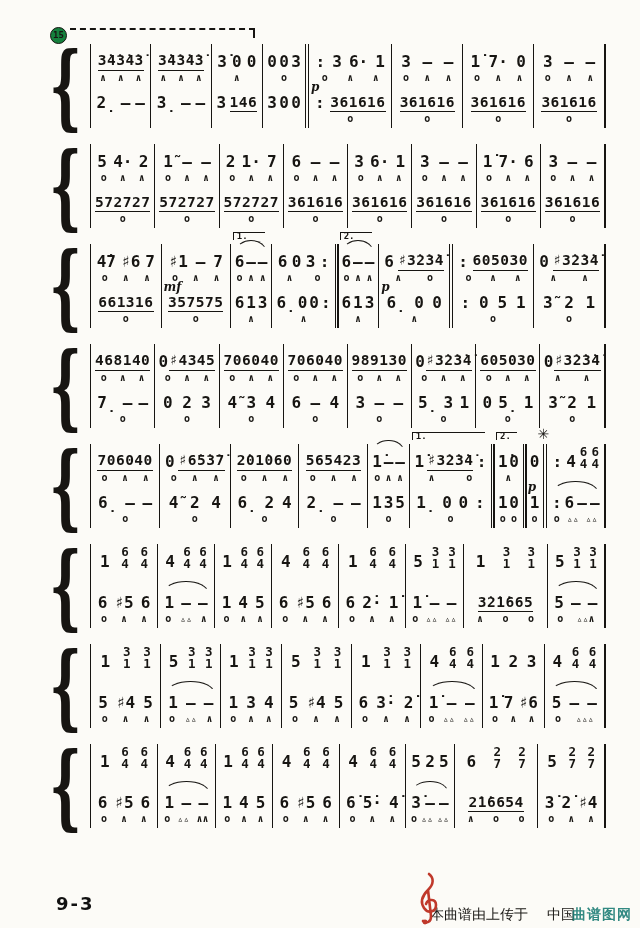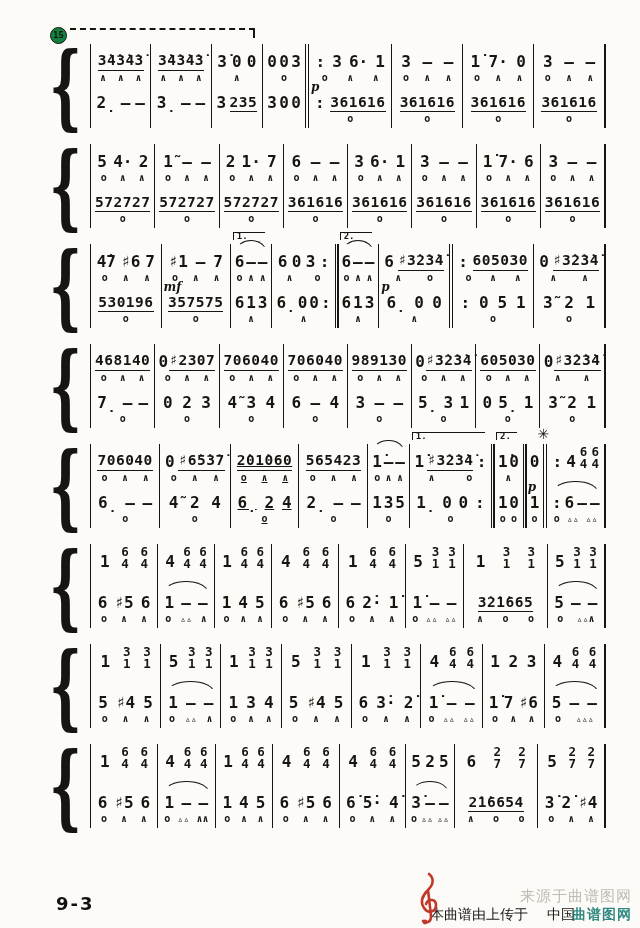--- a/index.html
+++ b/index.html
@@ -94,21 +94,21 @@
             <div class="noterow">
               <span class="tok">3̇</span>
               <span class="tok">0</span>
               <span class="tok">0</span>
             </div>
             <div class="marks">
               <span>∧</span>
             </div>
             <div class="noterow">
               <span class="tok">3</span>
-              <span class="tok beam">235</span>
+              <span class="tok beam">146</span>
             </div>
             <div class="marks"></div>
           </div>
           <div class="measure" style="flex-grow: 5;">
             <div class="noterow">
               <span class="tok">0</span>
               <span class="tok">0</span>
               <span class="tok">3</span>
             </div>
             <div class="marks">
@@ -355,21 +355,21 @@
               <span class="tok">4̇7</span>
               <span class="tok">♯6</span>
               <span class="tok">7</span>
             </div>
             <div class="marks">
               <span>o</span>
               <span>∧</span>
               <span>∧</span>
             </div>
             <div class="noterow">
-              <span class="tok beam">530196</span>
+              <span class="tok beam">661316</span>
             </div>
             <div class="marks">
               <span>o</span>
             </div>
           </div>
           <div class="measure" style="flex-grow: 6;">
             <div class="dyn">mf</div>
             <div class="noterow">
               <span class="tok">♯1</span>
               <span class="tok">–</span>
@@ -528,21 +528,21 @@
               <span class="tok">–</span>
               <span class="tok">–</span>
             </div>
             <div class="marks">
               <span>o</span>
             </div>
           </div>
           <div class="measure" style="flex-grow: 7;">
             <div class="noterow">
               <span class="tok">0</span>
-              <span class="tok beam">♯2307</span>
+              <span class="tok beam">♯4345</span>
             </div>
             <div class="marks">
               <span>o</span>
               <span>∧</span>
               <span>∧</span>
             </div>
             <div class="noterow">
               <span class="tok">0</span>
               <span class="tok">2</span>
               <span class="tok">3</span>
@@ -695,21 +695,21 @@
             </div>
             <div class="noterow">
               <span class="tok">4̃</span>
               <span class="tok">2</span>
               <span class="tok">4</span>
             </div>
             <div class="marks">
               <span>o</span>
             </div>
           </div>
-          <div class="measure" style="flex-grow: 6; text-decoration: underline;">
+          <div class="measure" style="flex-grow: 6;">
             <div class="noterow">
               <span class="tok beam">2̇01̇060</span>
             </div>
             <div class="marks">
               <span>o</span>
               <span>∧</span>
               <span>∧</span>
             </div>
             <div class="noterow">
               <span class="tok">6̣</span>
@@ -1424,17 +1424,16 @@
     </div>
 
   <div class="pagenum">9-3</div>
 
   <div class="wm">
     <svg class="clef" width="30" height="58" viewBox="0 0 30 58">
       <path d="M15 4 C 20 8, 20 14, 14 20 C 8 26, 6 32, 10 38 C 14 44, 22 42, 22 35 C 22 29, 14 28, 12 34 M14 20 L 17 46 C 17.5 52, 12 54, 9 51" fill="none" stroke="#c0392b" stroke-width="2.6" stroke-linecap="round"></path>
       <circle cx="11" cy="52" r="2.4" fill="#c0392b"></circle>
     </svg>
     <div class="wm-text">
-      <div class="src">来源于曲谱图网</div>
       <div class="upl"><span>本曲谱由上传于</span><span class="site-b">中国</span><span class="site-red">曲谱图网</span></div>
     </div>
   </div>
 </div>
 
 </body></html>

